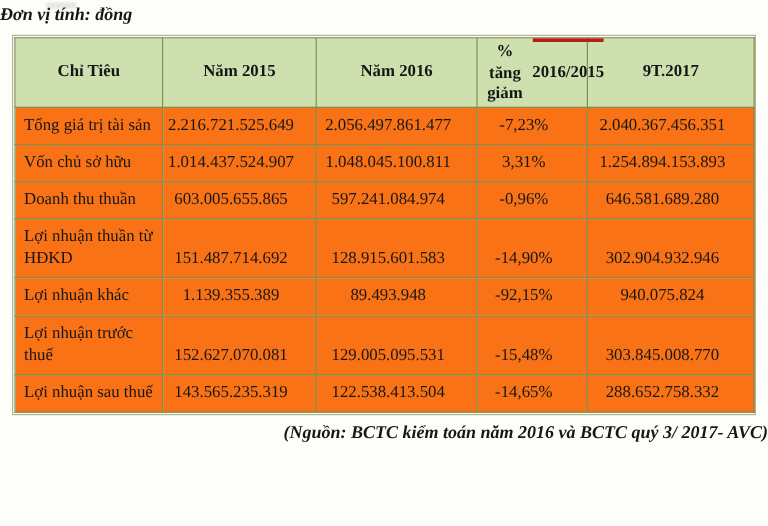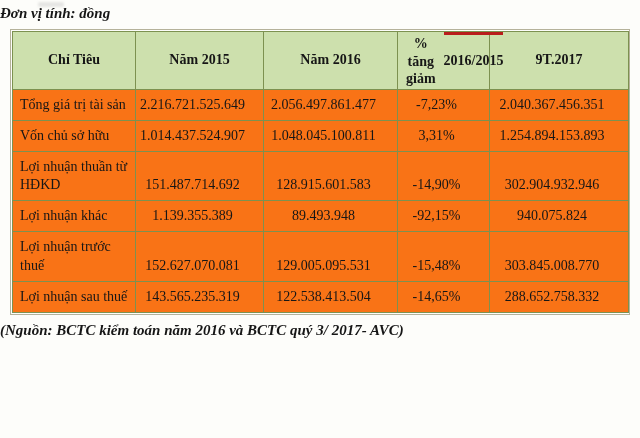--- a/index.html
+++ b/index.html
@@ -64,21 +64,21 @@
     vertical-align: middle;
     padding: 6px 3px 6px 7px;
   }
   td.num {
     text-align: center;
     vertical-align: bottom;
     padding: 6px 17px 6px 3px;
     white-space: nowrap;
   }
   .caption {
-    text-align: left;
+    text-align: right;
     margin-top: 7px;
     font-style: italic;
     font-weight: bold;
     font-size: 15px;
   }
 </style>
 </head>
 <body>
 
 <div class="page">
@@ -120,20 +120,27 @@
           <td class="num">2.040.367.456.351</td>
         </tr>
         <tr>
           <td class="label">Vốn chủ sở hữu</td>
           <td class="num">1.014.437.524.907</td>
           <td class="num">1.048.045.100.811</td>
           <td class="num">3,31%</td>
           <td class="num">1.254.894.153.893</td>
         </tr>
         <tr>
+          <td class="label">Doanh thu thuần</td>
+          <td class="num">603.005.655.865</td>
+          <td class="num">597.241.084.974</td>
+          <td class="num">-0,96%</td>
+          <td class="num">646.581.689.280</td>
+        </tr>
+        <tr>
           <td class="label">Lợi nhuận thuần từ HĐKD</td>
           <td class="num">151.487.714.692</td>
           <td class="num">128.915.601.583</td>
           <td class="num">-14,90%</td>
           <td class="num">302.904.932.946</td>
         </tr>
         <tr>
           <td class="label">Lợi nhuận khác</td>
           <td class="num">1.139.355.389</td>
           <td class="num">89.493.948</td>

